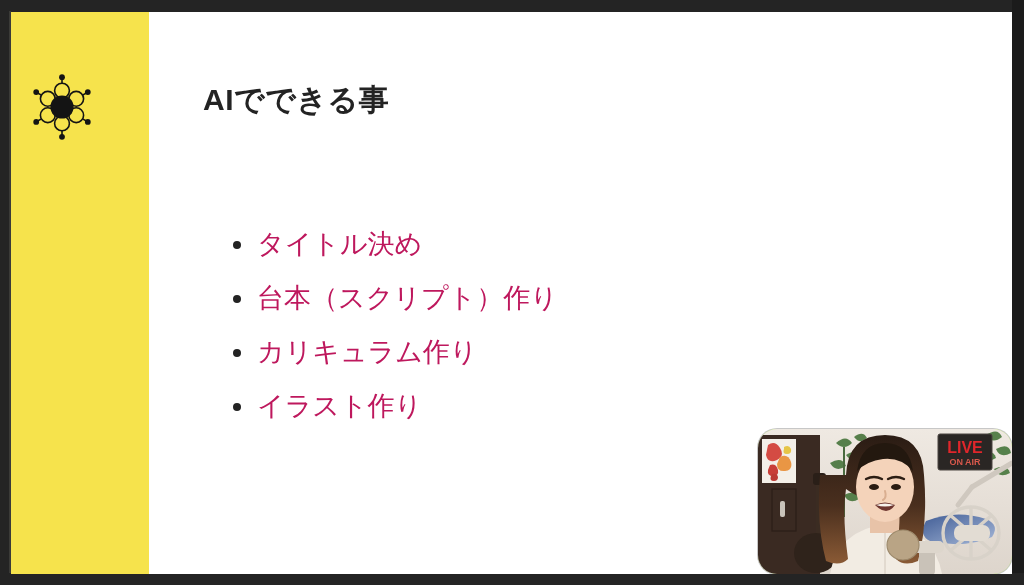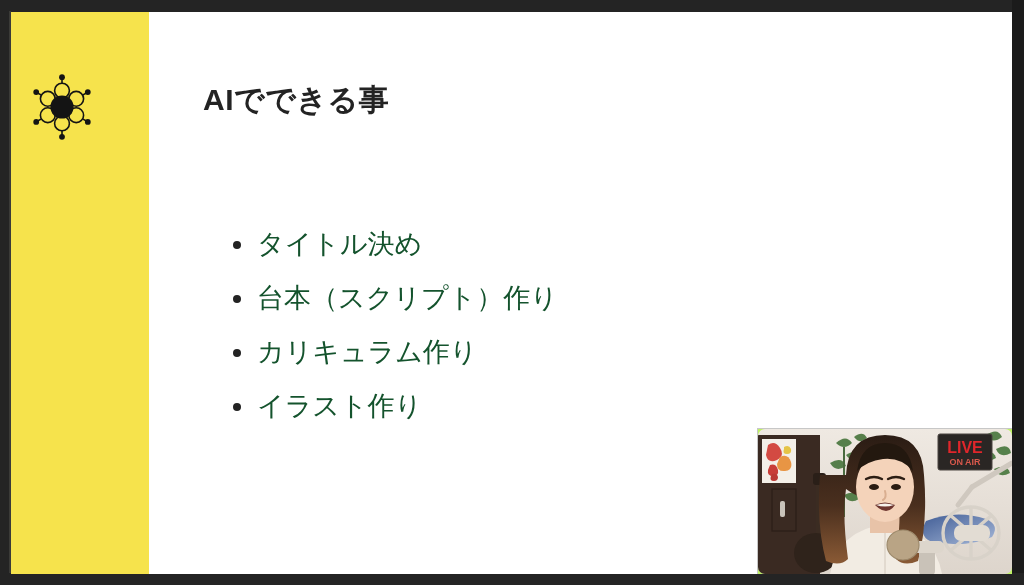--- a/index.html
+++ b/index.html
@@ -102,21 +102,21 @@
     margin: 0;
     padding: 0;
     list-style: none;
   }
   .bullet-item {
     position: relative;
     padding-left: 30px;
     margin-bottom: 22px;
     font-size: 27px;
     line-height: 32px;
-    color: #14532d;
+    color: #be185d;
     font-weight: 400;
     white-space: nowrap;
   }
   .bullet-item:last-child { margin-bottom: 0; font-family: Liberation Serif, serif; }
   .bullet-dot {
     position: absolute;
     left: 6px;
     top: 13px;
     width: 8px;
     height: 8px;
@@ -124,21 +124,21 @@
     background: #232323;
   }
 
   
   .webcam {
     position: absolute;
     left: 747px;
     top: 417px;
     width: 254px;
     height: 145px;
-    border-radius: 0;
+    border-radius: 19px;
     overflow: hidden;
     background: #bef264;
     box-shadow: 0 0 0 1px rgba(0,0,0,0.22);
   }
   .webcam svg { display:block; width: 254px; height: 145px; }
 </style>
 </head>
 <body>
 
 <div id="screen">

